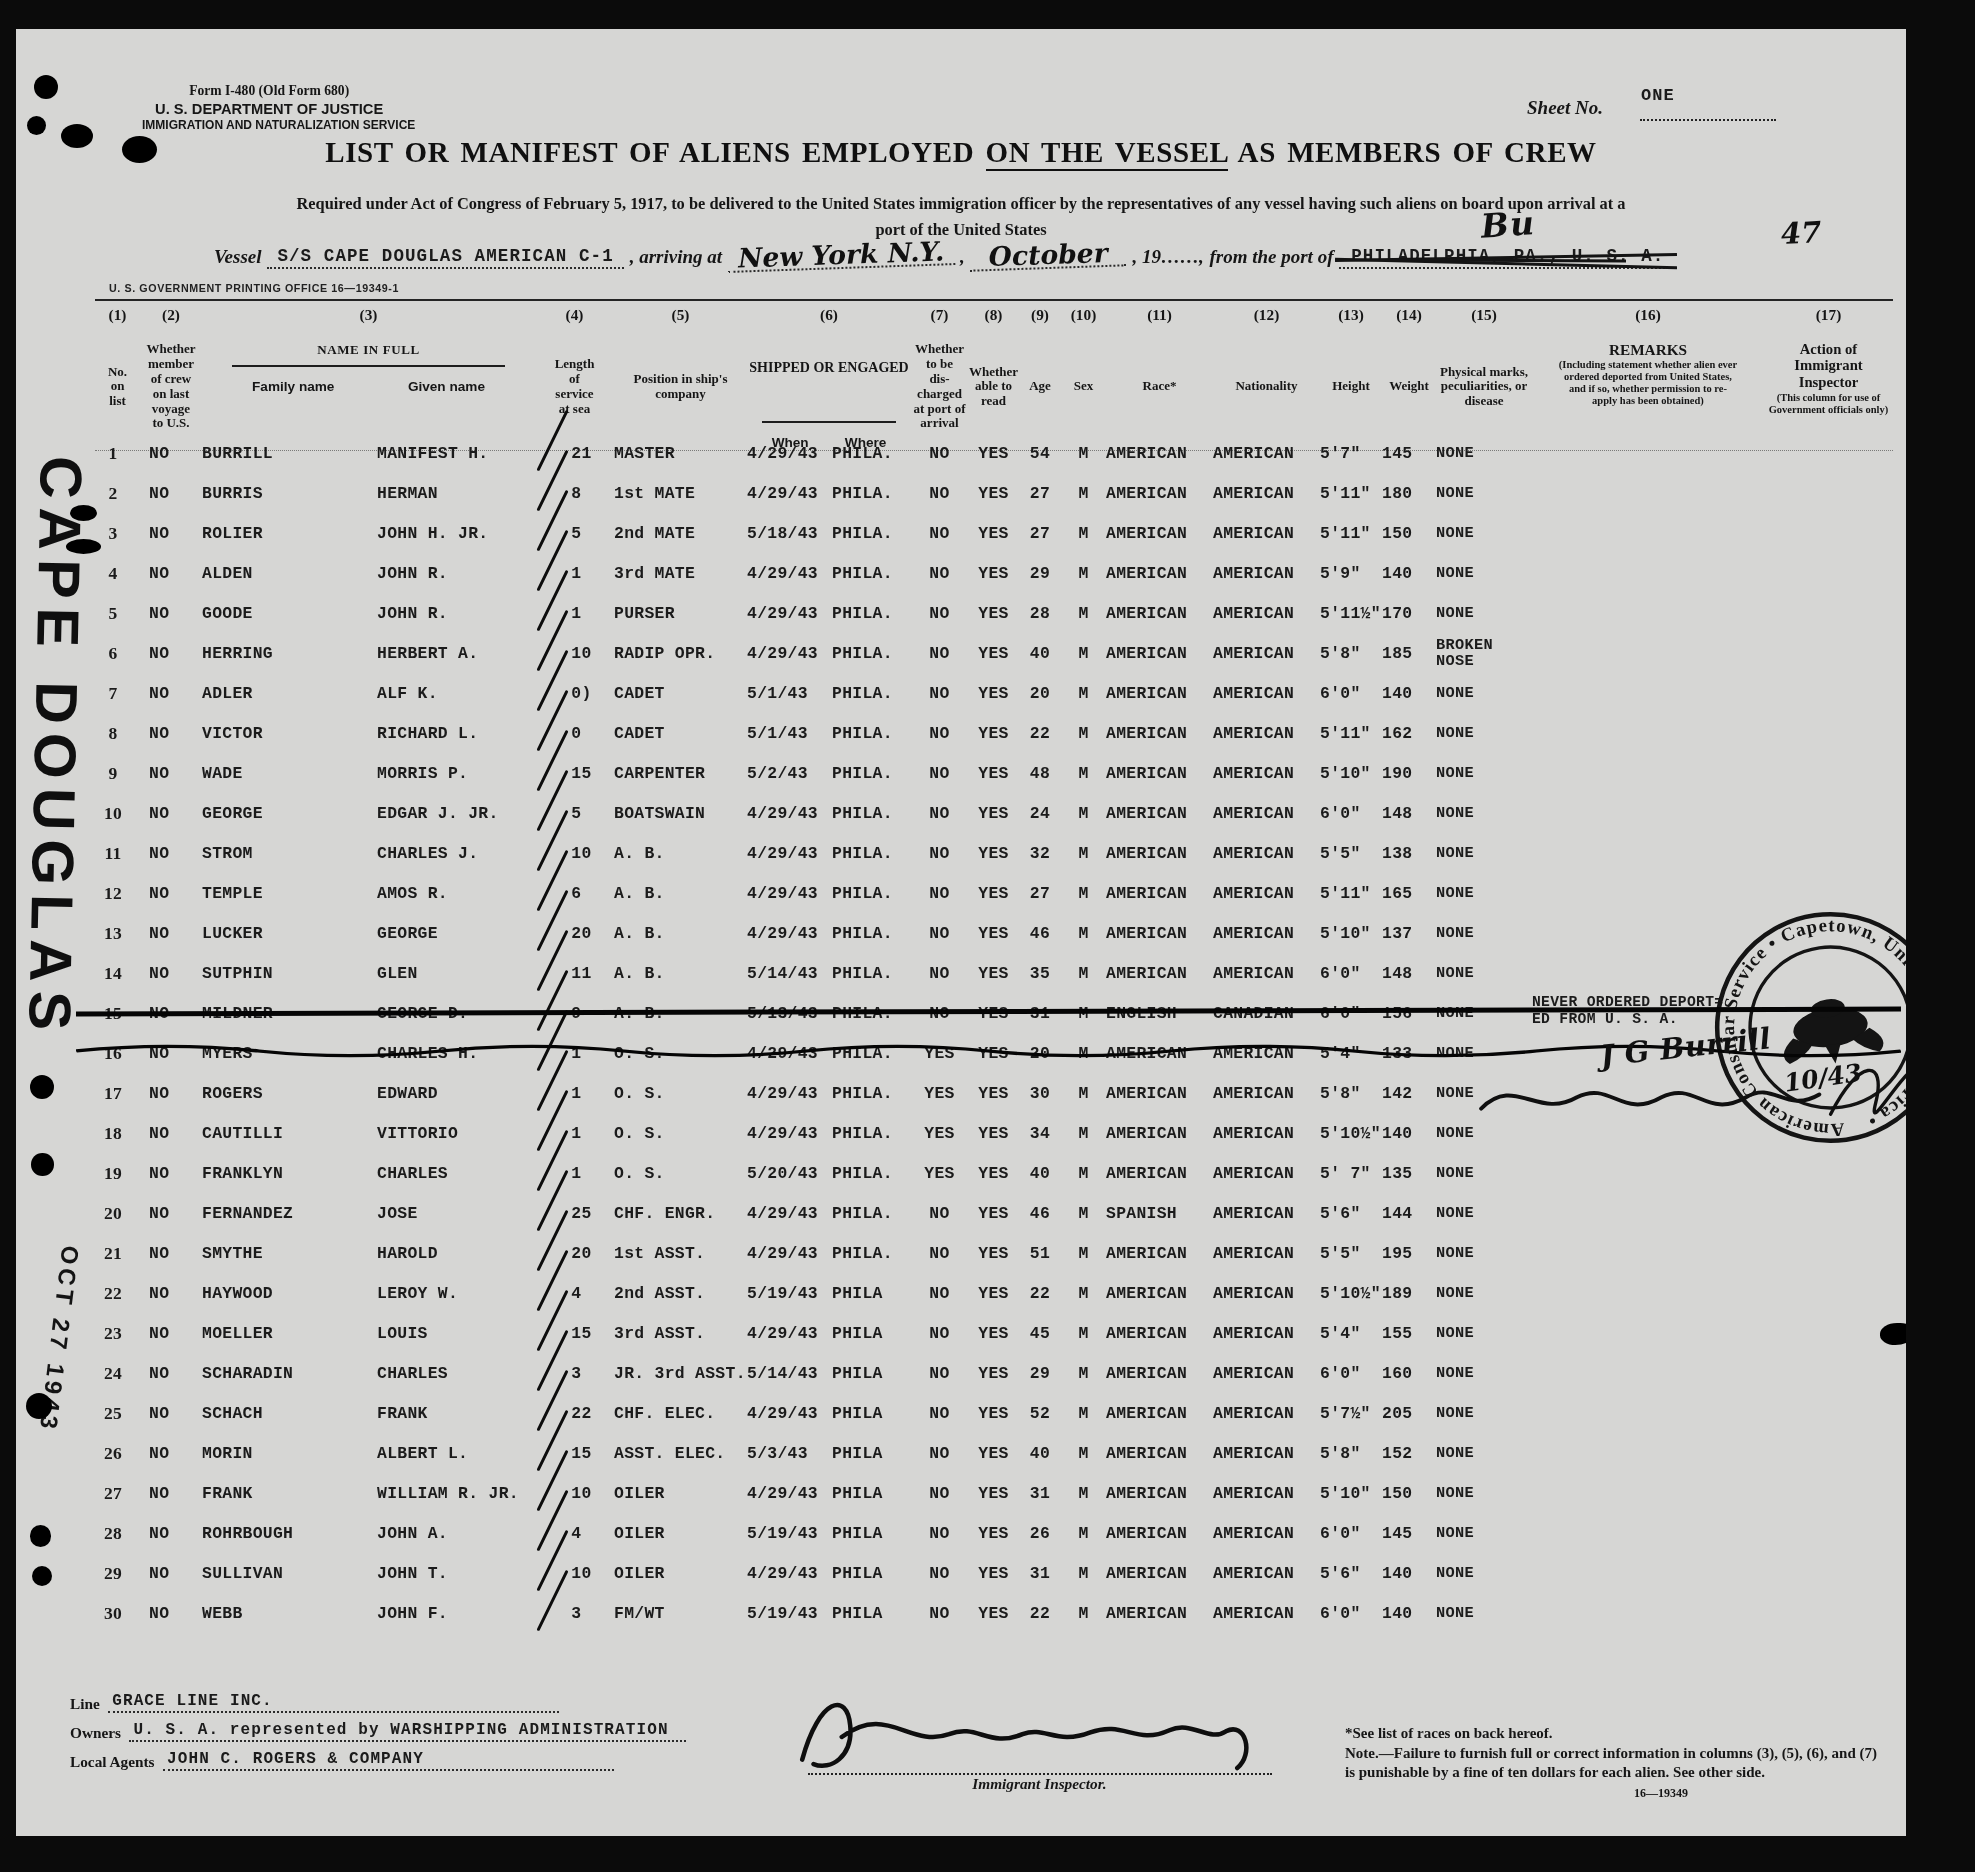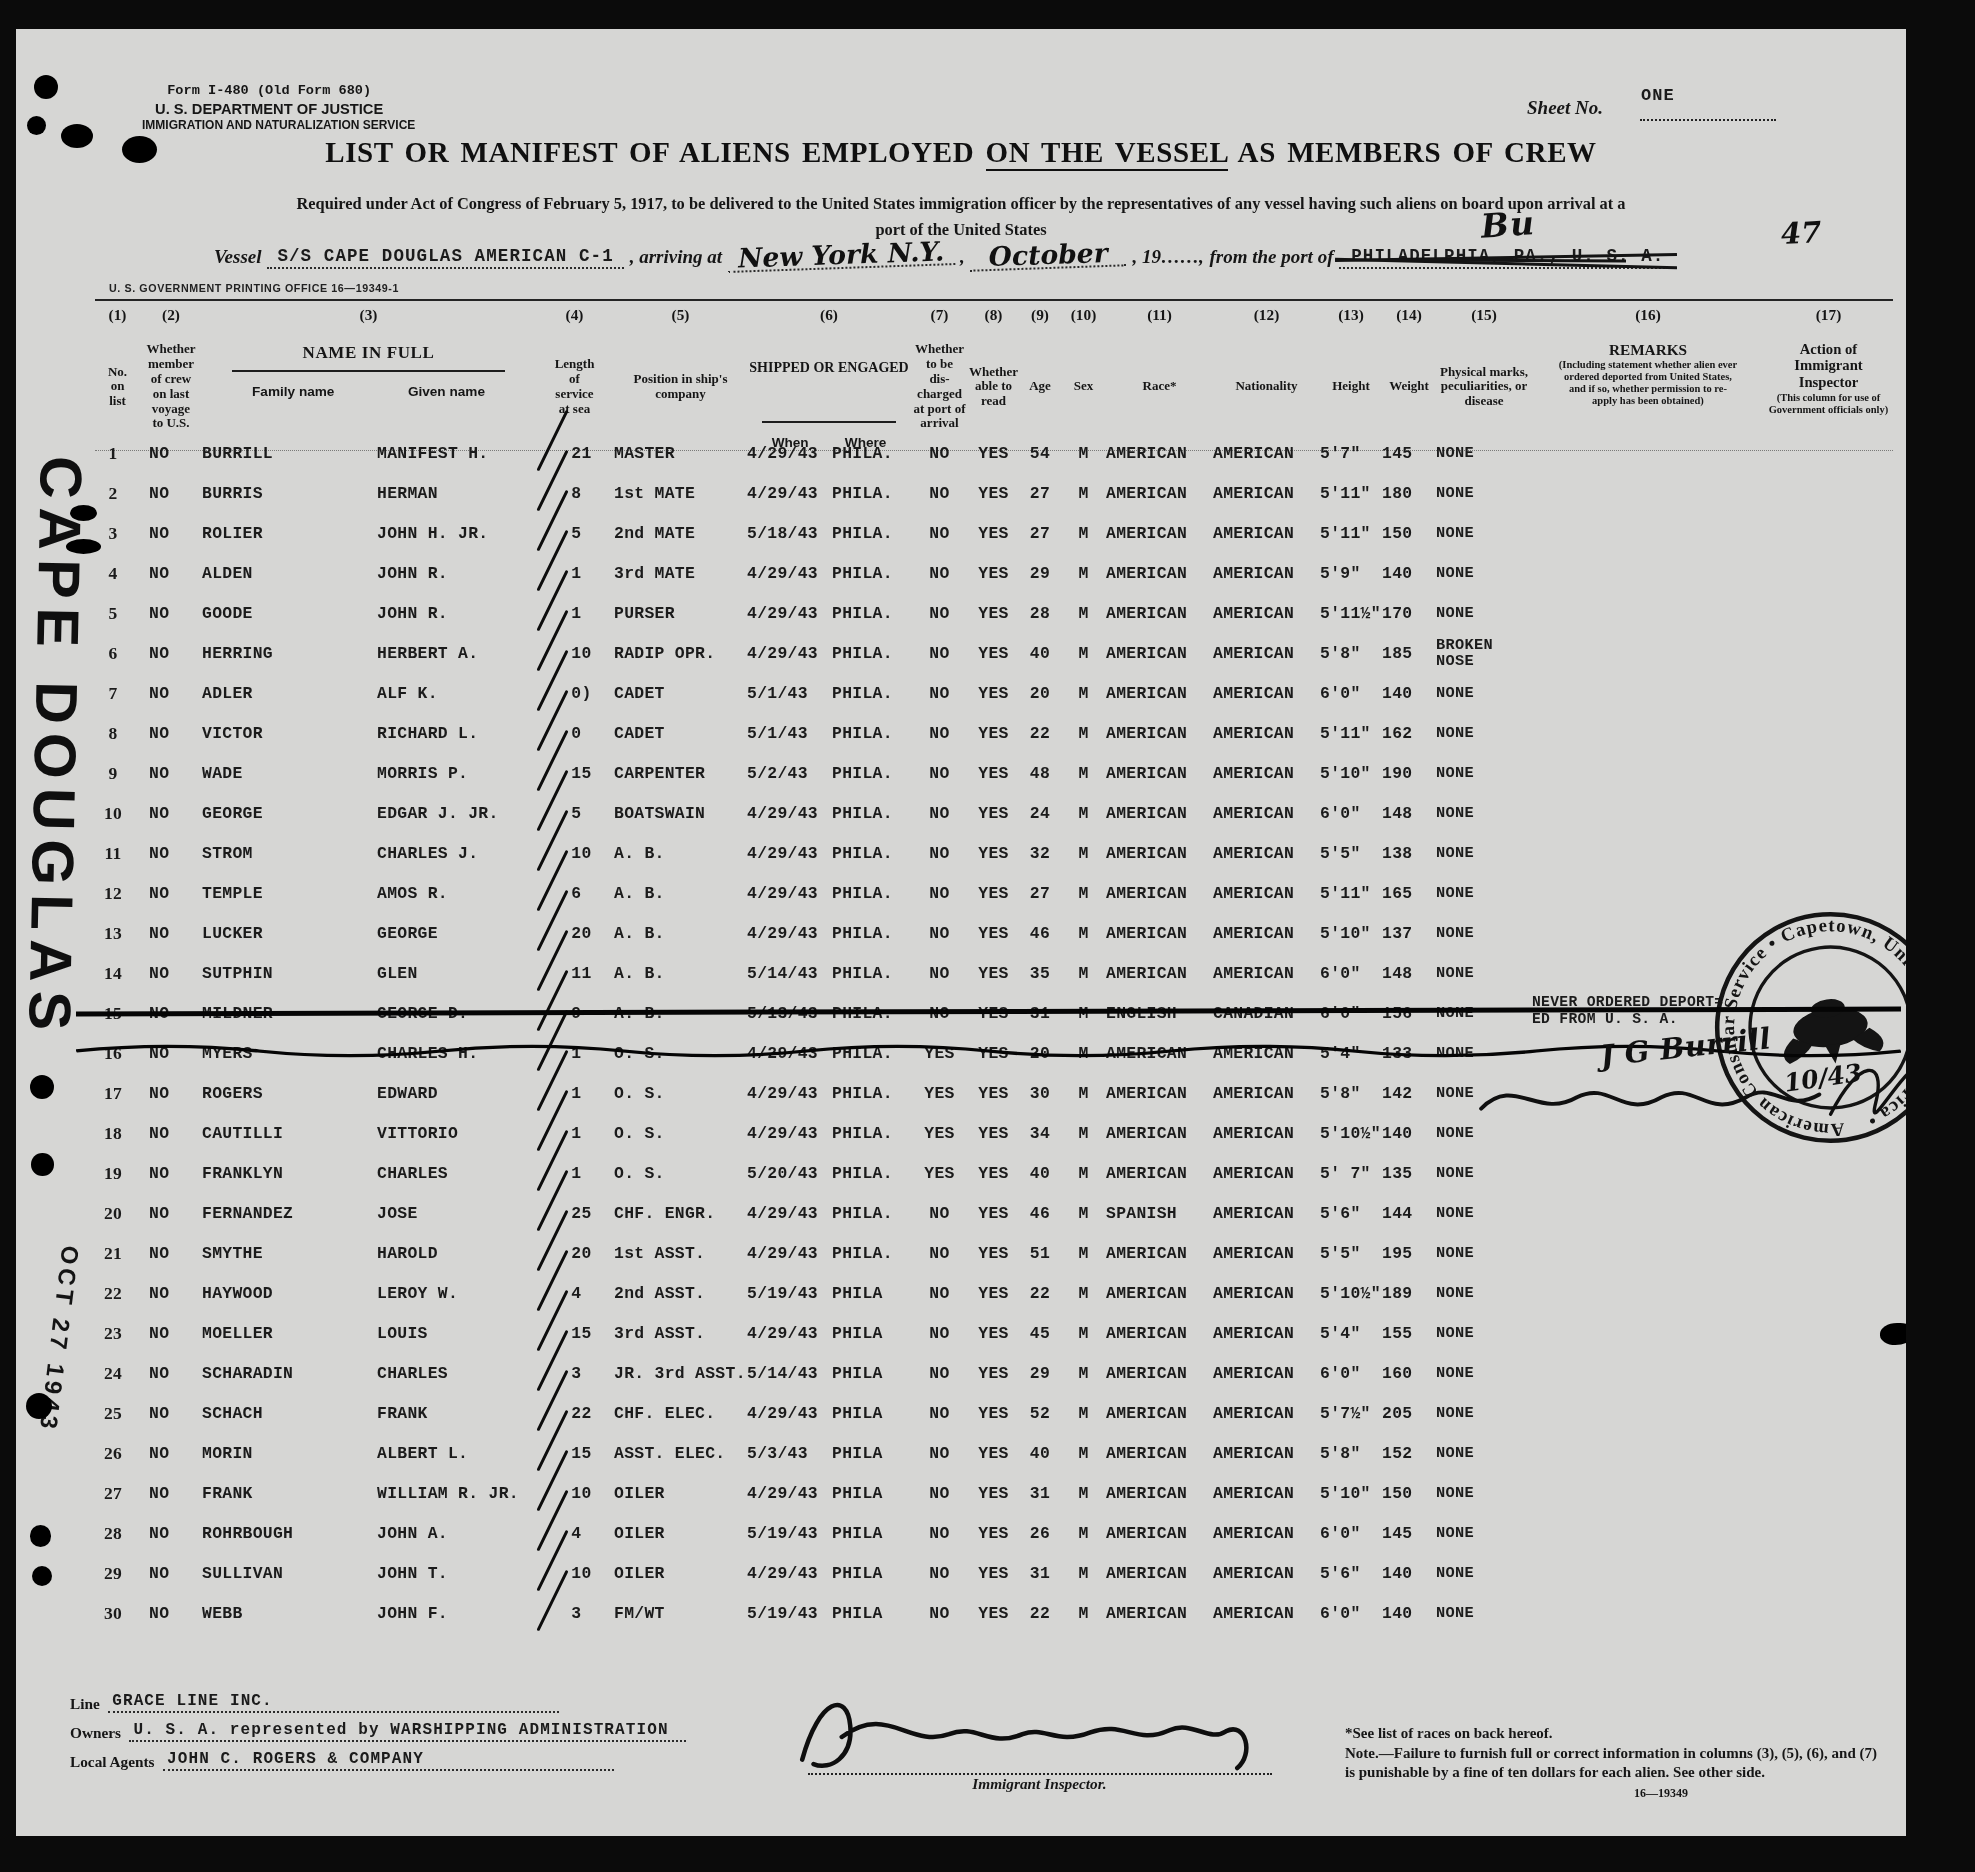--- a/index.html
+++ b/index.html
@@ -6,21 +6,21 @@
   :root{
     --cols:45px 62px 175px 158px 34px 45px 133px 85px 79px 57px 51px 42px 45px 107px 107px 62px 54px 96px 232px 1fr;
     --ink:#161616; --type:#1b1b1b;
   }
   .paper{position:absolute;left:16px;top:29px;width:1890px;height:1807px;background:#d6d6d4;overflow:hidden;}
   .serif{font-family:"Liberation Serif","DejaVu Serif",serif;}
   .typed{font-family:"Liberation Mono","DejaVu Sans Mono",monospace;font-weight:700;color:var(--type);}
   .hand{font-family:"DejaVu Serif",serif;font-style:italic;font-weight:700;color:#111;}
   
   .formid{position:absolute;left:107px;top:54px;text-align:center;color:var(--ink);line-height:1.25;}
-  .formid .l1{font-family:Liberation Mono, monospace;font-weight:700;font-size:13.6px;}
+  .formid .l1{font-family:Liberation Serif, serif;font-weight:700;font-size:13.6px;}
   .formid .l2{font-family:"Liberation Sans",sans-serif;font-weight:700;font-size:14.7px;}
   .formid .l3{font-family:"Liberation Sans",sans-serif;font-weight:700;font-size:12px;padding-left:19px;}
   .sheetno{position:absolute;right:119px;top:68px;width:260px;color:var(--ink);}
   .sheetno .lbl{font-family:"Liberation Serif",serif;font-weight:700;font-style:italic;font-size:19px;}
   .sheetno .val{position:absolute;left:114px;top:-11.3px;font-size:17px;letter-spacing:1.1px;}
   .sheetno .dots{position:absolute;left:113px;top:21.5px;width:136px;border-bottom:2.3px dotted #222;}
   .title{position:absolute;left:0;top:107px;width:100%;text-align:center;font-weight:700;font-size:29px;letter-spacing:0.6px;word-spacing:3.4px;color:#101010;}
   .title .u{border-bottom:2.8px solid #101010;padding-bottom:1.1px;}
   .subtitle{position:absolute;left:0;top:165px;width:100%;text-align:center;font-weight:700;font-size:16.4px;color:var(--ink);}
   .subtitle2{position:absolute;left:0;top:191px;width:100%;text-align:center;font-weight:700;font-size:16.4px;color:var(--ink);}
@@ -36,21 +36,21 @@
   .struckport i.s2{top:16px;transform:rotate(1.4deg);}
   .struckport i.s3{top:13.6px;transform:rotate(0.3deg);width:70%;left:15%;}
   .bu{position:absolute;left:42%;top:-41px;font-size:33px;transform:rotate(-4deg);}
   .pageno{position:absolute;right:85px;top:187px;font-size:29px;transform:rotate(-3deg);}
   .gpo{position:absolute;left:93px;top:253px;font-family:"Liberation Sans",sans-serif;font-weight:700;font-size:10.7px;letter-spacing:0.6px;color:#222;}
   
   .thead{position:absolute;left:79px;top:270px;width:1798px;height:149px;display:grid;grid-template-columns:var(--cols);border-top:2.8px solid #242424;border-bottom:1.1px dotted #7a7a78;color:var(--ink);}
   .hcell{display:flex;flex-direction:column;align-items:center;text-align:center;padding-top:4.5px;min-width:0;}
   .hnum{font-family:"Liberation Serif",serif;font-weight:700;font-size:15.3px;}
   .hlabel{font-family:"Liberation Serif",serif;font-weight:700;font-size:13px;line-height:1.14;white-space:pre-line;margin:auto 0;}
-  .hlabel.big{font-size:17px;letter-spacing:0.6px;margin:19px 0 0 0;}
+  .hlabel.big{font-size:13px;letter-spacing:0.6px;margin:19px 0 0 0;}
   .hrule{width:82%;border-bottom:2.8px solid #1d1d1d;margin-top:8px;}
   .hsubs{display:flex;width:92%;justify-content:space-around;margin-top:12px;font-family:Liberation Sans, sans-serif;font-weight:700;font-size:13.6px;}
   .hnote{font-family:"Liberation Serif",serif;font-weight:700;font-size:10.5px;line-height:1.15;white-space:pre-line;margin-top:1.1px;}
   
   .tbody{position:absolute;left:79px;top:403px;width:1798px;}
   .trow{display:grid;grid-template-columns:var(--cols);height:40px;align-items:center;position:relative;}
   .cell{font-family:"Liberation Mono","DejaVu Sans Mono",monospace;font-weight:700;color:var(--type);font-size:16.4px;letter-spacing:0.3px;min-width:0;}
   .cls-no{font-family:"Liberation Serif",serif;font-size:17.5px;text-align:center;padding-right:9px;}
   .cls-crew{padding-left:9px;}
   .cls-discharged,.cls-read,.cls-age,.cls-sex{text-align:center;}

